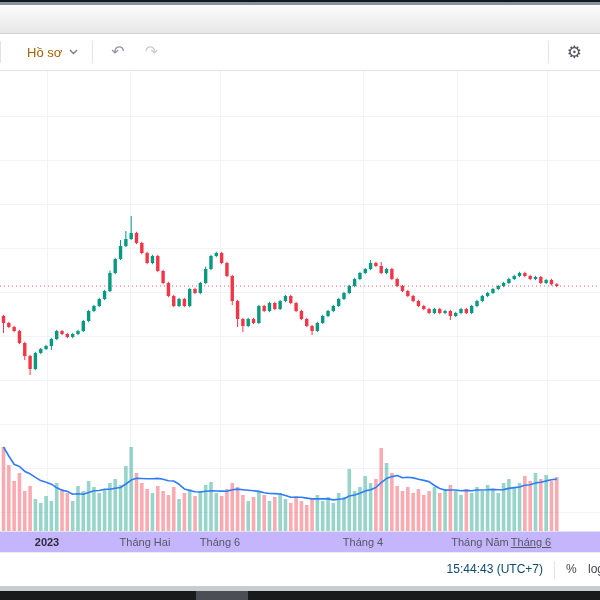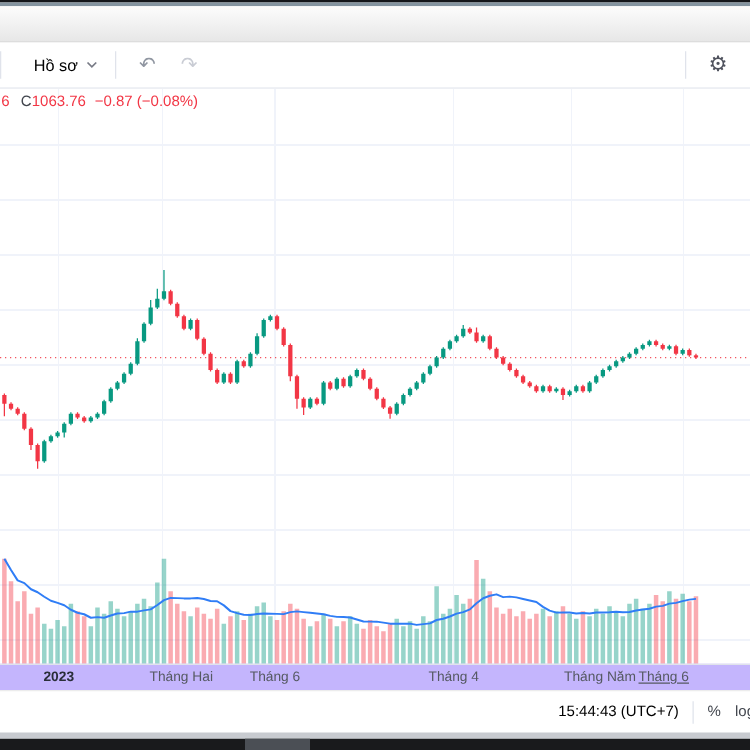--- a/index.html
+++ b/index.html
@@ -8,21 +8,21 @@
   
   .strip-top-black{position:absolute;top:0;left:0;right:0;height:2px;background:#14161a;}
   .strip-top-blue{position:absolute;top:2px;left:0;right:0;height:3px;background:#8494a0;}
   .chrome{position:absolute;top:5px;left:0;right:0;height:28px;
           background:linear-gradient(#fcfcfc,#e7e7e7);border-bottom:1px solid #d3d3d3;}
   
   .toolbar{position:absolute;top:34px;left:0;right:0;height:36px;background:#fff;
            border-bottom:1px solid #e0e3eb;display:flex;align-items:center;}
   .tb-sep{width:1px;height:22px;background:#e0e3eb;}
   .profile-btn{display:flex;align-items:center;gap:7px;padding:0 14px;height:30px;margin-left:12px;
-               color:#000000;font-size:13px;cursor:pointer;background:none;border:none;
+               color:#a16207;font-size:13px;cursor:pointer;background:none;border:none;
                font-family:"Liberation Sans",sans-serif;}
   .tb-icon{background:none;border:none;cursor:pointer;font-size:16px;line-height:1;
            padding:4px 10px;font-family:"DejaVu Sans",sans-serif;}
   .undo{color:#9096a1;margin-left:8px;}
   .redo{color:#c9ccd4;}
   .gear{color:#50535e;font-size:17px;margin:0 8px;}
   .toolbar-right{margin-left:auto;display:flex;align-items:center;}
   
   .chart-wrap{position:absolute;top:71px;left:0;width:600px;height:462px;background:#fff;}
   .legend{position:absolute;top:74px;left:1px;font-size:12px;z-index:3;white-space:nowrap;}
@@ -32,21 +32,21 @@
   .lg.frag{margin-right:9px;}
   .lg.chg{margin-left:7px;}
   
   .axis-row{position:absolute;top:531px;left:0;right:0;height:21px;background:#c4b5fd;
             border-top:1px solid #e0e3eb;}
   .axis-label{position:absolute;top:4px;transform:translateX(-50%);font-size:11px;color:#555962;}
   .axis-label.year{font-weight:700;color:#2a2e39;}
   
   .statusbar{position:absolute;top:552px;left:0;right:0;height:34px;background:#fff;
              border-top:1px solid #ececec;}
-  .status-time{position:absolute;right:57px;top:9px;font-size:12px;color:#000000;}
+  .status-time{position:absolute;right:57px;top:9px;font-size:12px;color:#0c4a6e;}
   .status-sep{position:absolute;left:554px;top:8px;width:1px;height:18px;background:#e0e3eb;}
   .status-btn{position:absolute;top:6px;background:none;border:none;font-size:12px;color:#42464e;
               cursor:pointer;font-family:"Liberation Sans",sans-serif;padding:3px 4px;}
   .pct{left:562px;}
   .logb{left:584px;}
   
   .strip-bot-gray{position:absolute;top:586px;left:0;right:0;height:5px;background:#c8cbd0;}
   .strip-bot-black{position:absolute;top:591px;left:0;right:0;height:9px;background:#191a1c;}
   .strip-bot-seg{position:absolute;top:591px;left:196px;width:52px;height:9px;background:#4b4f55;}
 </style>
@@ -407,23 +407,20 @@
         <rect x="539.12" y="206" width="3.4" height="6" fill="#f23645"></rect>
         <line x1="546.14" y1="207.80000000000018" x2="546.14" y2="213.19999999999982" stroke="#089981" stroke-width="1"></line>
         <rect x="544.4399999999999" y="209" width="3.4" height="3" fill="#089981"></rect>
         <line x1="551.46" y1="207.80000000000018" x2="551.46" y2="214.45999999999958" stroke="#f23645" stroke-width="1"></line>
         <rect x="549.76" y="209" width="3.4" height="4.2599999999997635" fill="#f23645"></rect>
         <line x1="556.78" y1="212.05999999999995" x2="556.78" y2="216.19999999999982" stroke="#f23645" stroke-width="1"></line>
         <rect x="555.0799999999999" y="213.25999999999976" width="3.4" height="1.7400000000002365" fill="#f23645"></rect>
       </svg>
   </div>
 
-  <div class="legend">
-    <span class="lg red frag">6</span><span class="lg dark">C</span><span class="lg red">1063.76</span><span class="lg red chg">−0.87 (−0.08%)</span>
-  </div>
 
   <div class="axis-row" id="axis-row">
       <span class="axis-label year" style="left: 47px;">2023</span>
       <span class="axis-label" style="left: 145px;">Tháng Hai</span>
       <span class="axis-label" style="left: 220px;">Tháng 6</span>
       <span class="axis-label" style="left: 363px; text-align: right;">Tháng 4</span>
       <span class="axis-label" style="left: 480px;">Tháng Năm</span>
       <span class="axis-label" style="left: 531px; text-decoration: underline;">Tháng 6</span>
     </div>
 

